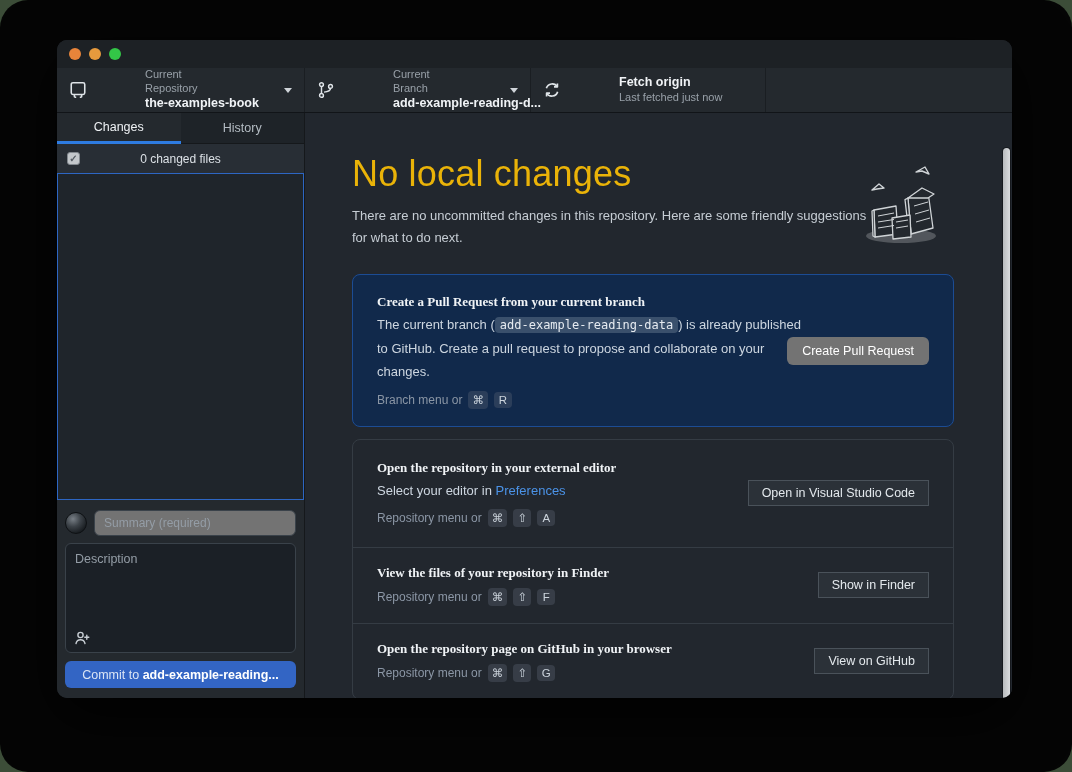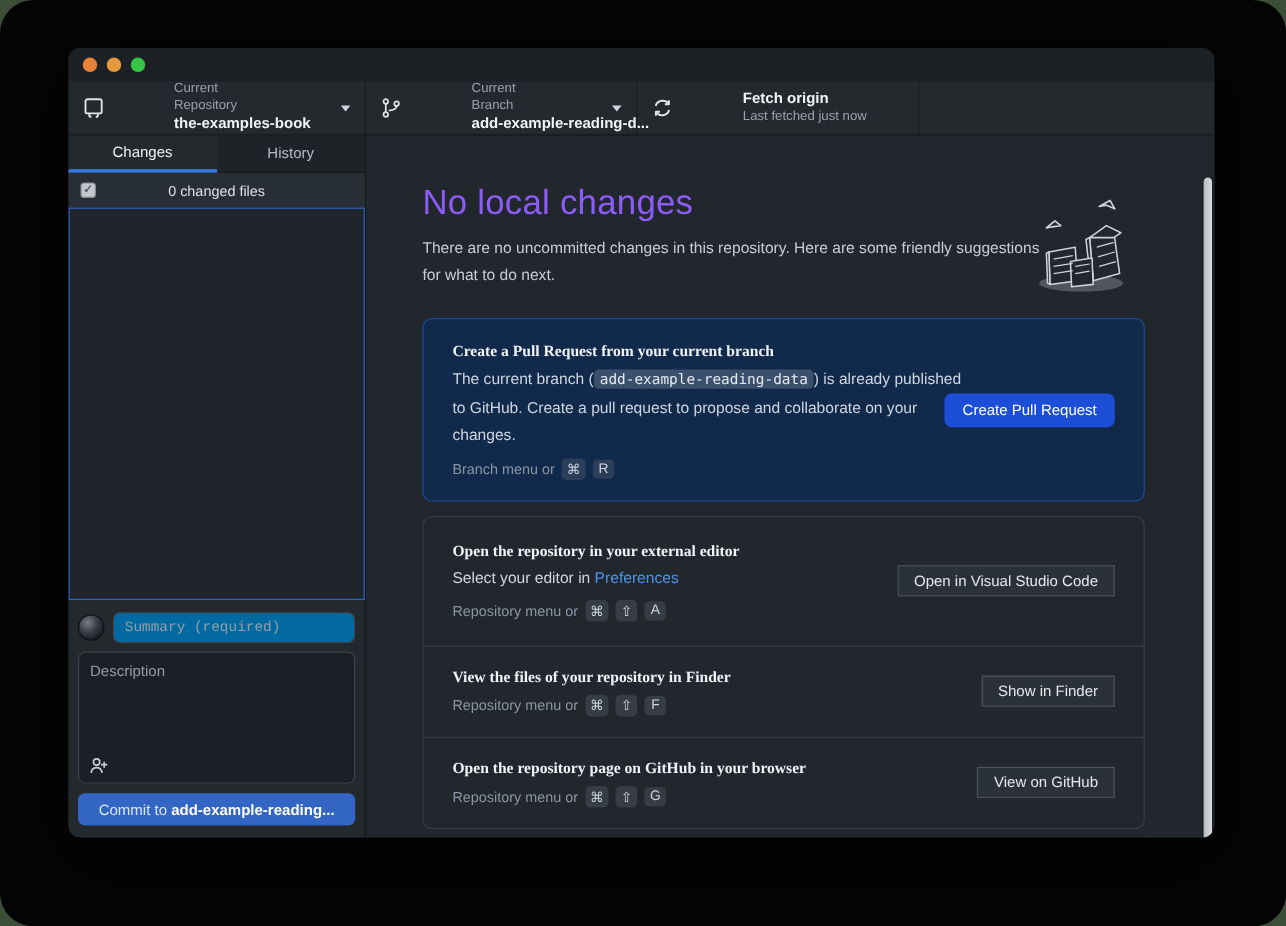--- a/index.html
+++ b/index.html
@@ -44,51 +44,51 @@
   .files-row { height:29px; flex:0 0 auto; background:#282e35; display:flex; align-items:center; padding:0 10px; }
   .checkbox { width:13px; height:13px; background:#c3c7cb; border:1px solid #83898f; border-radius:3px;
     color:#555c63; font-size:10px; line-height:11px; text-align:center; font-weight:bold; }
   .files-label { flex:1; text-align:center; font-size:12px; color:#dbe0e5; margin-right:13px; }
   .file-list { flex:1; background:#1f252b; border:1px solid #2d66c3; }
   .commit-area { flex:0 0 auto; padding:10px 8px; display:flex; flex-direction:column; }
   .summary-row { display:flex; align-items:center; gap:7px; }
   .avatar { width:22px; height:22px; border-radius:50%; flex:0 0 auto;
     background:radial-gradient(circle at 35% 30%, #787f86 0%, #3c4248 40%, #15191d 80%);
     border:1px solid #0e1114; }
-  .summary-input { flex:1; height:26px; background:#0369a1; border:1px solid #3a424a; border-radius:6px;
-    color:#e8ecef; font-size:12px; padding:0 9px; font-family:Liberation Mono, monospace; }
+  .summary-input { flex:1; height:26px; background:#737373; border:1px solid #3a424a; border-radius:6px;
+    color:#e8ecef; font-size:12px; padding:0 9px; font-family:Liberation Sans, sans-serif; }
   .summary-input::placeholder { color:#949da6; }
   .desc-box { margin-top:7px; height:110px; background:#1b2026; border:1px solid #3a424a; border-radius:6px;
     position:relative; }
   .desc-box textarea { width:100%; height:86px; background:transparent; border:none; resize:none; outline:none;
     color:#e8ecef; font-size:12.5px; padding:8px 9px; font-family:"Liberation Sans", sans-serif; }
   .desc-box textarea::placeholder { color:#949da6; }
   .coauthor { position:absolute; left:8px; bottom:6px; width:16px; height:16px; color:#c7cdd3; cursor:pointer; }
   .commit-btn { margin-top:8px; height:27px; background:#3365c4; border:none; border-radius:6px; cursor:pointer;
     color:#dbe5f5; font-size:12.5px; font-family:"Liberation Sans", sans-serif; white-space:nowrap; overflow:hidden; }
   .commit-btn b { color:#ffffff; }
 
   
   .main { flex:1; background:#22272e; padding:40px 0 0 47px; position:relative; min-width:0; }
-  .page-title { font-size:29px; font-weight:300; color:#8b5cf6; letter-spacing:.2px; }
+  .page-title { font-size:36px; font-weight:300; color:#eab308; letter-spacing:.2px; }
   .page-sub { margin-top:10px; width:530px; font-size:13px; line-height:1.7; color:#c6cdd4; }
   .illustration { position:absolute; top:45px; right:68px; }
 
   .cards { width:602px; margin-top:25px; }
   .card-blue { background:#11294b; border:1px solid #1c4c94; border-radius:8px; padding:19px 24px 17px;
     display:flex; align-items:center; }
   .card-col { flex:1; min-width:0; }
   .card-title { font-size:13px; font-weight:bold; color:#f0f3f6; margin-bottom:3px;font-family:Liberation Serif, serif; }
   .card-body { font-size:13px; line-height:1.8; color:#cdd6e0; width:430px; }
   .chip { font-family:"DejaVu Sans Mono", monospace; font-size:12px; background:rgba(205,217,229,.22);
     color:#e6ebf1; border-radius:4px; padding:1px 5px; }
   .shortcut { margin-top:7px; font-size:12px; color:#8b96a5; display:flex; align-items:center; gap:6px; }
   .key { display:inline-block; min-width:18px; text-align:center; font-size:11.5px; color:#ccd4dc;
     background:rgba(99,110,123,.32); border-radius:4px; padding:2px 4px; }
-  .btn-primary { background:#1d4ed8; color:#fff; border:none; border-radius:6px; height:28px; padding:0 15px;
+  .btn-primary { background:#737373; color:#fff; border:none; border-radius:6px; height:28px; padding:0 15px;
     font-size:12.5px; font-family:"Liberation Sans", sans-serif; cursor:pointer; white-space:nowrap; }
   .btn-secondary { background:#2b3138; color:#e3e8ec; border:1px solid #4a525a; border-radius:0; height:26px;
     padding:0 13px; font-size:12.5px; font-family:"Liberation Sans", sans-serif; cursor:pointer; white-space:nowrap; }
 
   .card-group { margin-top:12px; border:1px solid #353c44; border-radius:8px; }
   .g-row { display:flex; align-items:center; padding:17px 24px; }
   .g-row + .g-row { border-top:1px solid #353c44; }
   .g-row.tall { padding:20px 24px; }
   .link { color:#4b93e8; cursor:pointer; }
 

